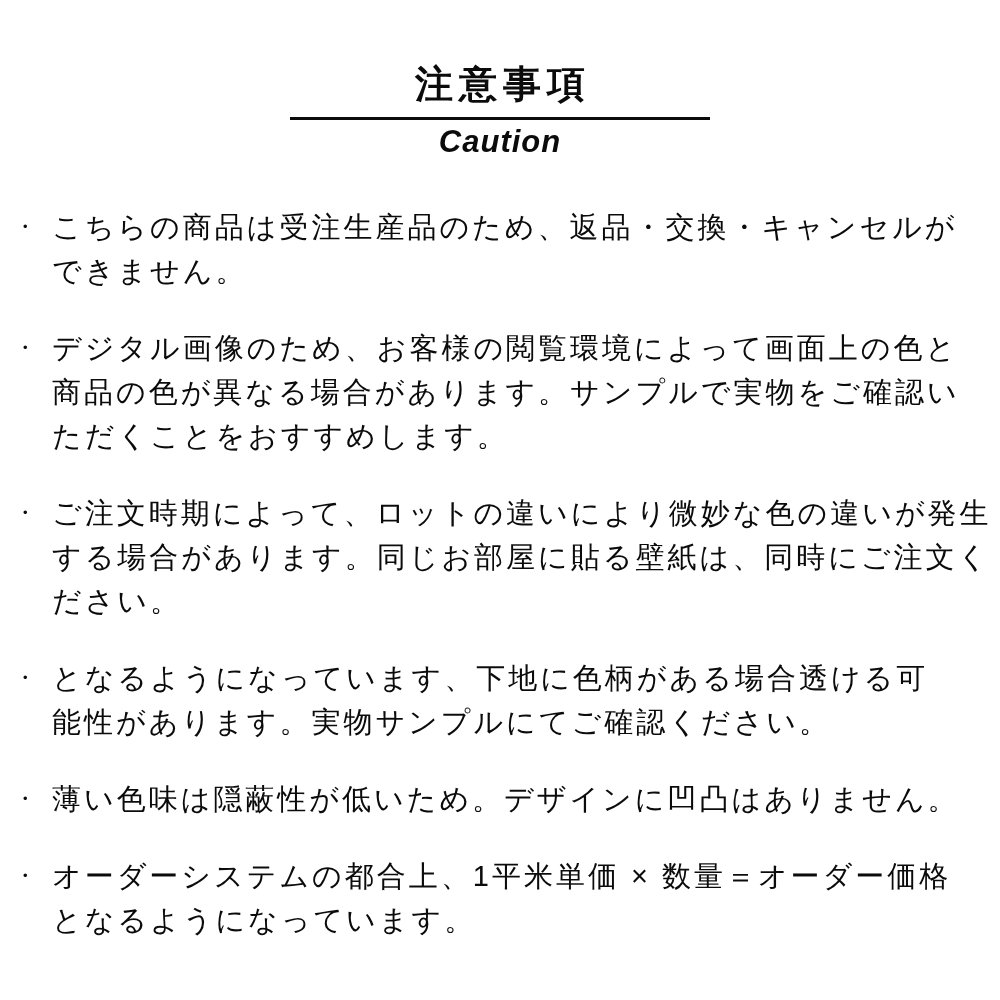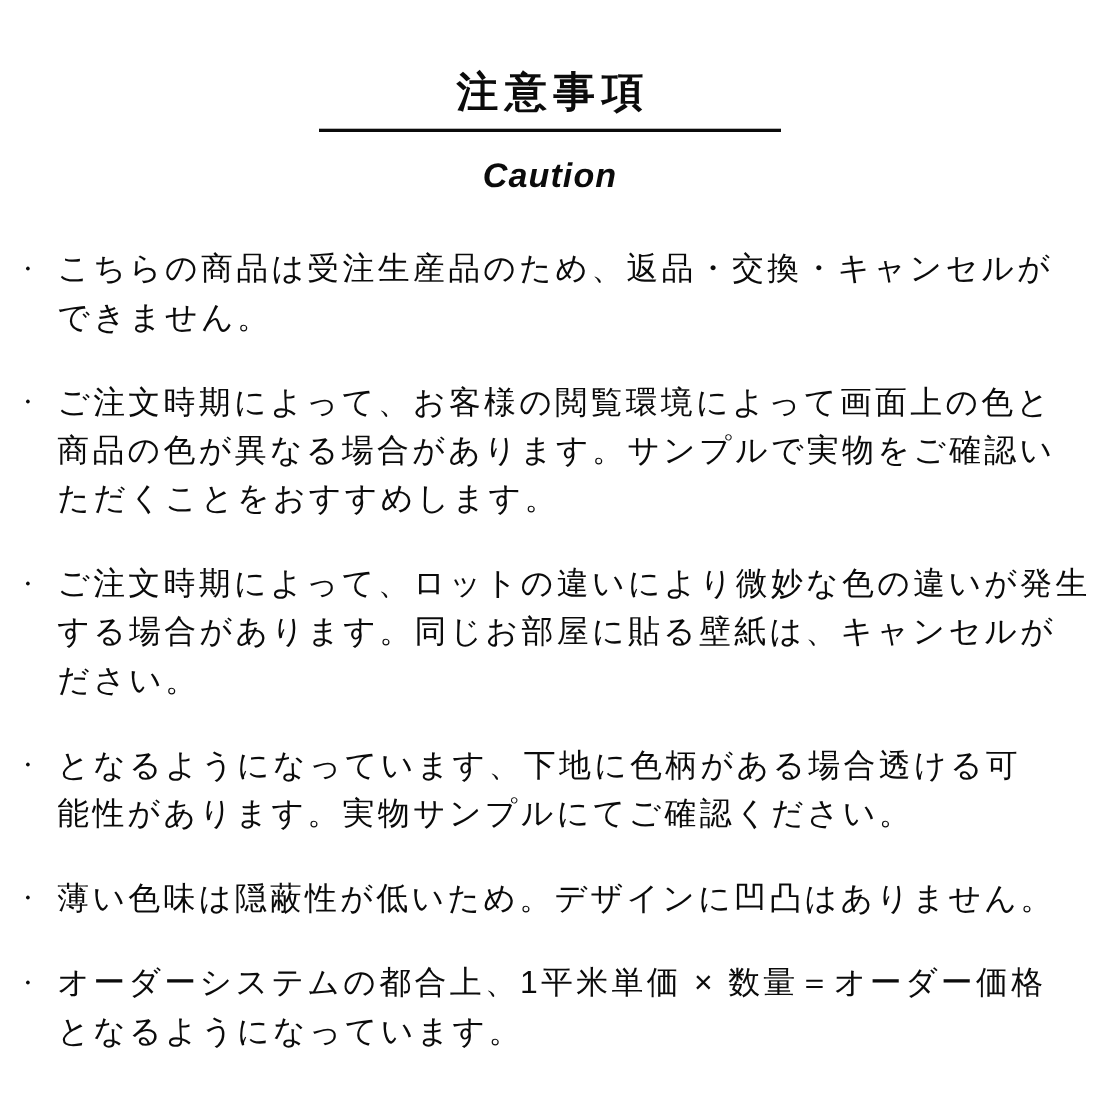--- a/index.html
+++ b/index.html
@@ -33,21 +33,21 @@
     text-indent: 6px; 
     color: #0b0b0b;
   }
   .divider {
     width: 420px;
     height: 3px;
     background: #0b0b0b;
     margin: 10px auto 0 auto;
   }
   .subtitle {
-    margin-top: 22px;
+    margin-top: 4px;
     font-size: 31px;
     font-style: italic;
     font-weight: bold;
     letter-spacing: 1px;
     line-height: 1.15;
     color: #0b0b0b;
   }
   
   .notes {
     list-style: none;
@@ -89,28 +89,28 @@
   </header>
 
   <ul class="notes">
     <li class="note">
       <span class="marker">・</span>
       <span class="note-text">こちらの商品は受注生産品のため、返品・交換・キャンセルが
 できません。</span>
     </li>
     <li class="note">
       <span class="marker">・</span>
-      <span class="note-text">ご注文時期によって、お客様の閲覧環境によって画面上の色と
+      <span class="note-text">デジタル画像のため、お客様の閲覧環境によって画面上の色と
 商品の色が異なる場合があります。サンプルで実物をご確認い
 ただくことをおすすめします。</span>
     </li>
     <li class="note">
       <span class="marker">・</span>
       <span class="note-text">ご注文時期によって、ロットの違いにより微妙な色の違いが発生
-する場合があります。同じお部屋に貼る壁紙は、キャンセルが
+する場合があります。同じお部屋に貼る壁紙は、同時にご注文く
 ださい。</span>
     </li>
     <li class="note">
       <span class="marker">・</span>
       <span class="note-text">となるようになっています、下地に色柄がある場合透ける可
 能性があります。実物サンプルにてご確認ください。</span>
     </li>
     <li class="note">
       <span class="marker">・</span>
       <span class="note-text">薄い色味は隠蔽性が低いため。デザインに凹凸はありません。</span>

